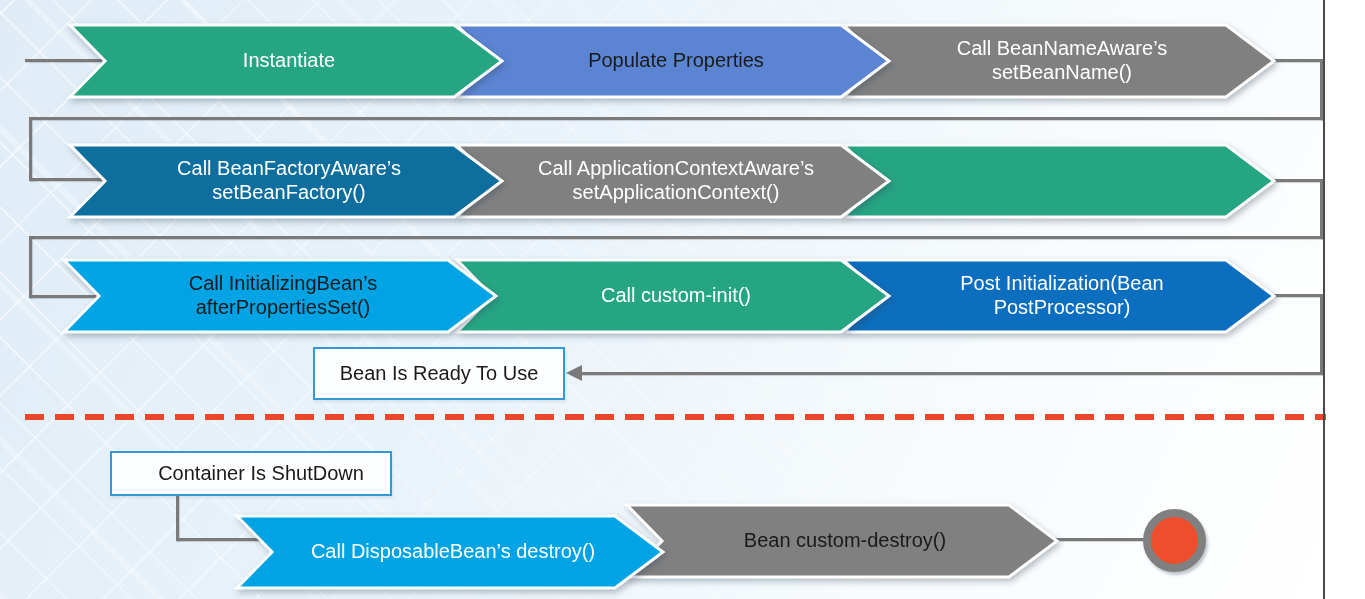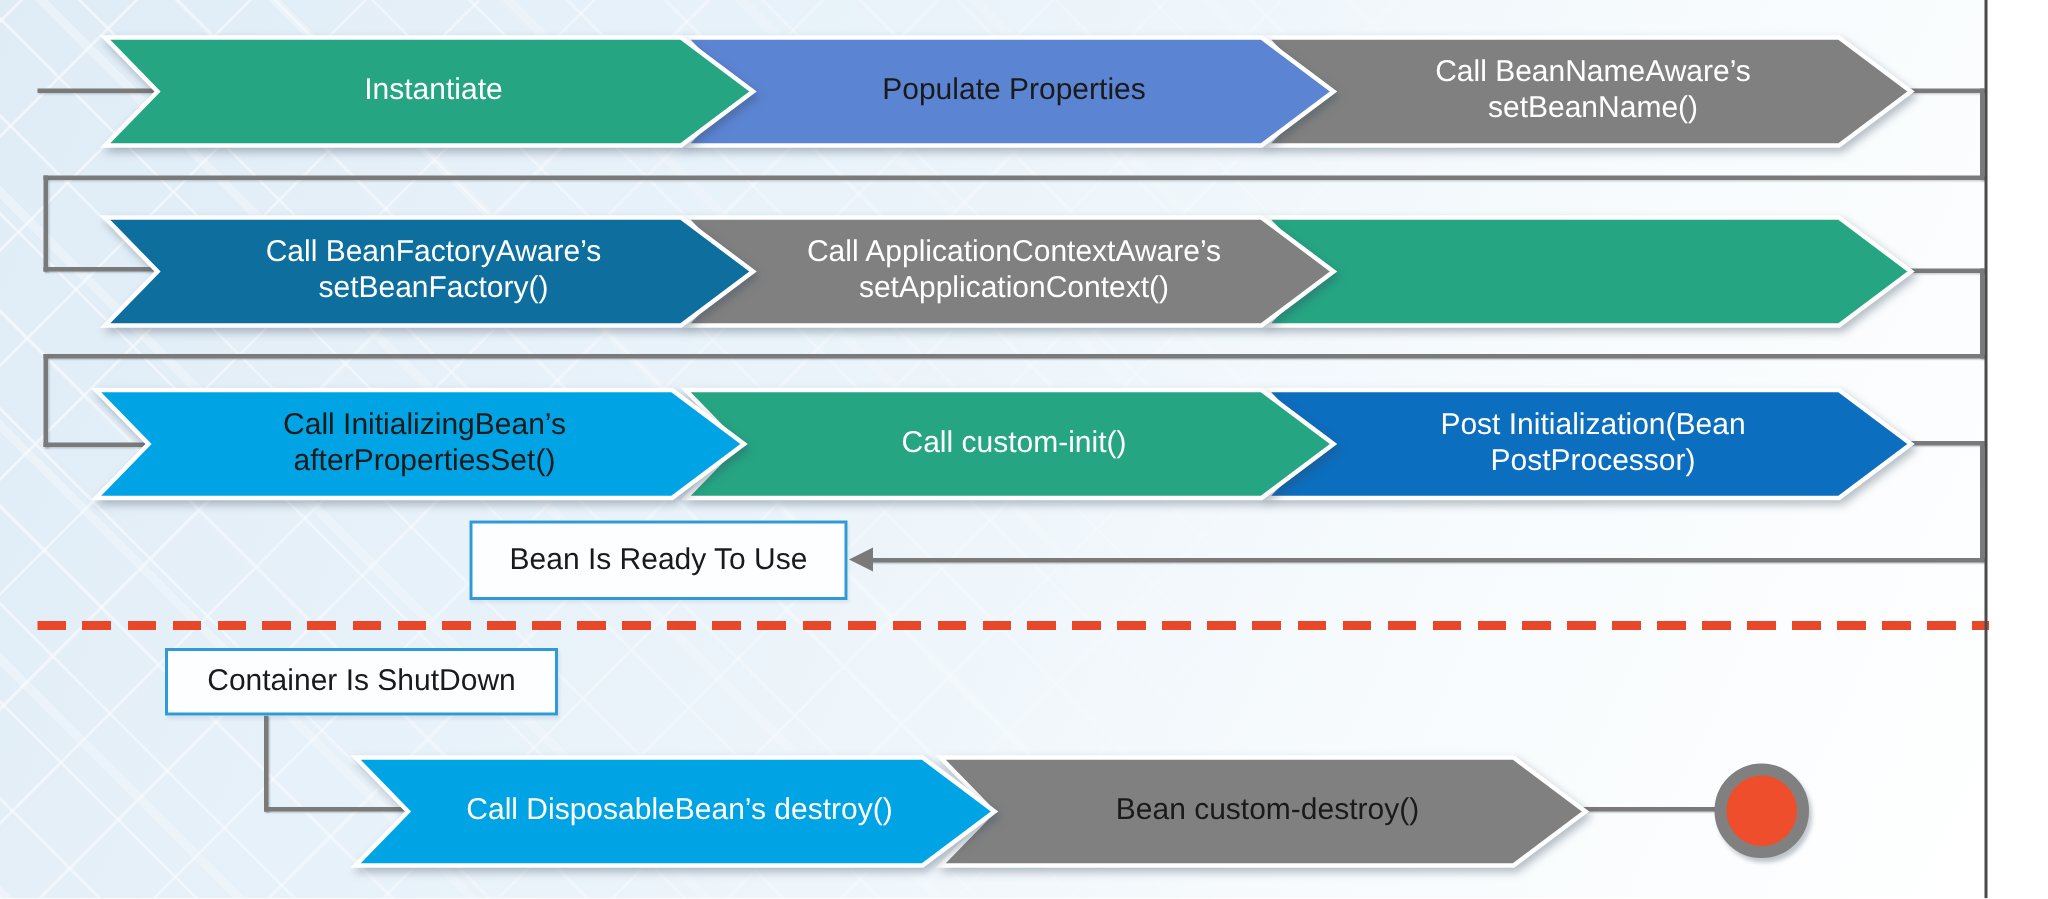--- a/index.html
+++ b/index.html
@@ -125,40 +125,40 @@
           <polygon points="0,0 384,0 432,36 384,72 0,72 35,36" fill="#26A583" stroke="#ffffff" stroke-width="3" stroke-linejoin="miter"></polygon>
         </svg>
         <div class="lbl" style="color: rgb(255, 255, 255);">Call custom-init()</div>
       </div>
       <div class="arrow" style="left: 844px; top: 260px; width: 430px; z-index: 18;">
         <svg width="430" height="72" viewBox="0 0 430 72">
           <polygon points="0,0 382,0 430,36 382,72 0,72 35,36" fill="#0C6EBE" stroke="#ffffff" stroke-width="3" stroke-linejoin="miter"></polygon>
         </svg>
         <div class="lbl" style="color: rgb(255, 255, 255);">Post Initialization(Bean PostProcessor)</div>
       </div>
-      <div class="arrow" style="left: 237px; top: 505px; width: 426px; z-index: 20;">
+      <div class="arrow" style="left: 237px; top: 516px; width: 426px; z-index: 20;">
         <svg width="426" height="72" viewBox="0 0 426 72">
           <polygon points="0,0 378,0 426,36 378,72 0,72 35,36" fill="#00A4E4" stroke="#ffffff" stroke-width="3" stroke-linejoin="miter"></polygon>
         </svg>
         <div class="lbl" style="color: rgb(255, 255, 255);">Call DisposableBean’s destroy()</div>
       </div>
       <div class="arrow" style="left: 627px; top: 505px; width: 430px; z-index: 19;">
         <svg width="430" height="72" viewBox="0 0 430 72">
           <polygon points="0,0 382,0 430,36 382,72 0,72 35,36" fill="#808080" stroke="#ffffff" stroke-width="3" stroke-linejoin="miter"></polygon>
         </svg>
         <div class="lbl" style="color: rgb(26, 26, 26);">Bean custom-destroy()</div>
       </div>
     </div>
 
   <div class="flowbox" style="left: 313px; top: 347px; width: 248px; height: 49px; border-color: rgb(46, 155, 214);">
     <span>Bean Is Ready To Use</span>
   </div>
 
   <div id="divider" style="background: repeating-linear-gradient(to right, rgb(232, 71, 42) 0px, rgb(232, 71, 42) 19px, rgba(0, 0, 0, 0) 19px, rgba(0, 0, 0, 0) 30px);"></div>
 
-  <div class="flowbox" style="left: 110px; top: 432px; width: 258px; height: 41px; border-color: rgb(46, 155, 214);">
+  <div class="flowbox" style="left: 110px; top: 451px; width: 258px; height: 41px; border-color: rgb(46, 155, 214); padding-left: 20px;">
     <span>Container Is ShutDown</span>
   </div>
 
   <div id="terminal" style="background: rgb(238, 78, 44); border-color: rgb(128, 128, 128);"></div>
 
   <div id="right-edge" style="background: rgb(74, 74, 74);"></div>
 </div>
 
 </body></html>

